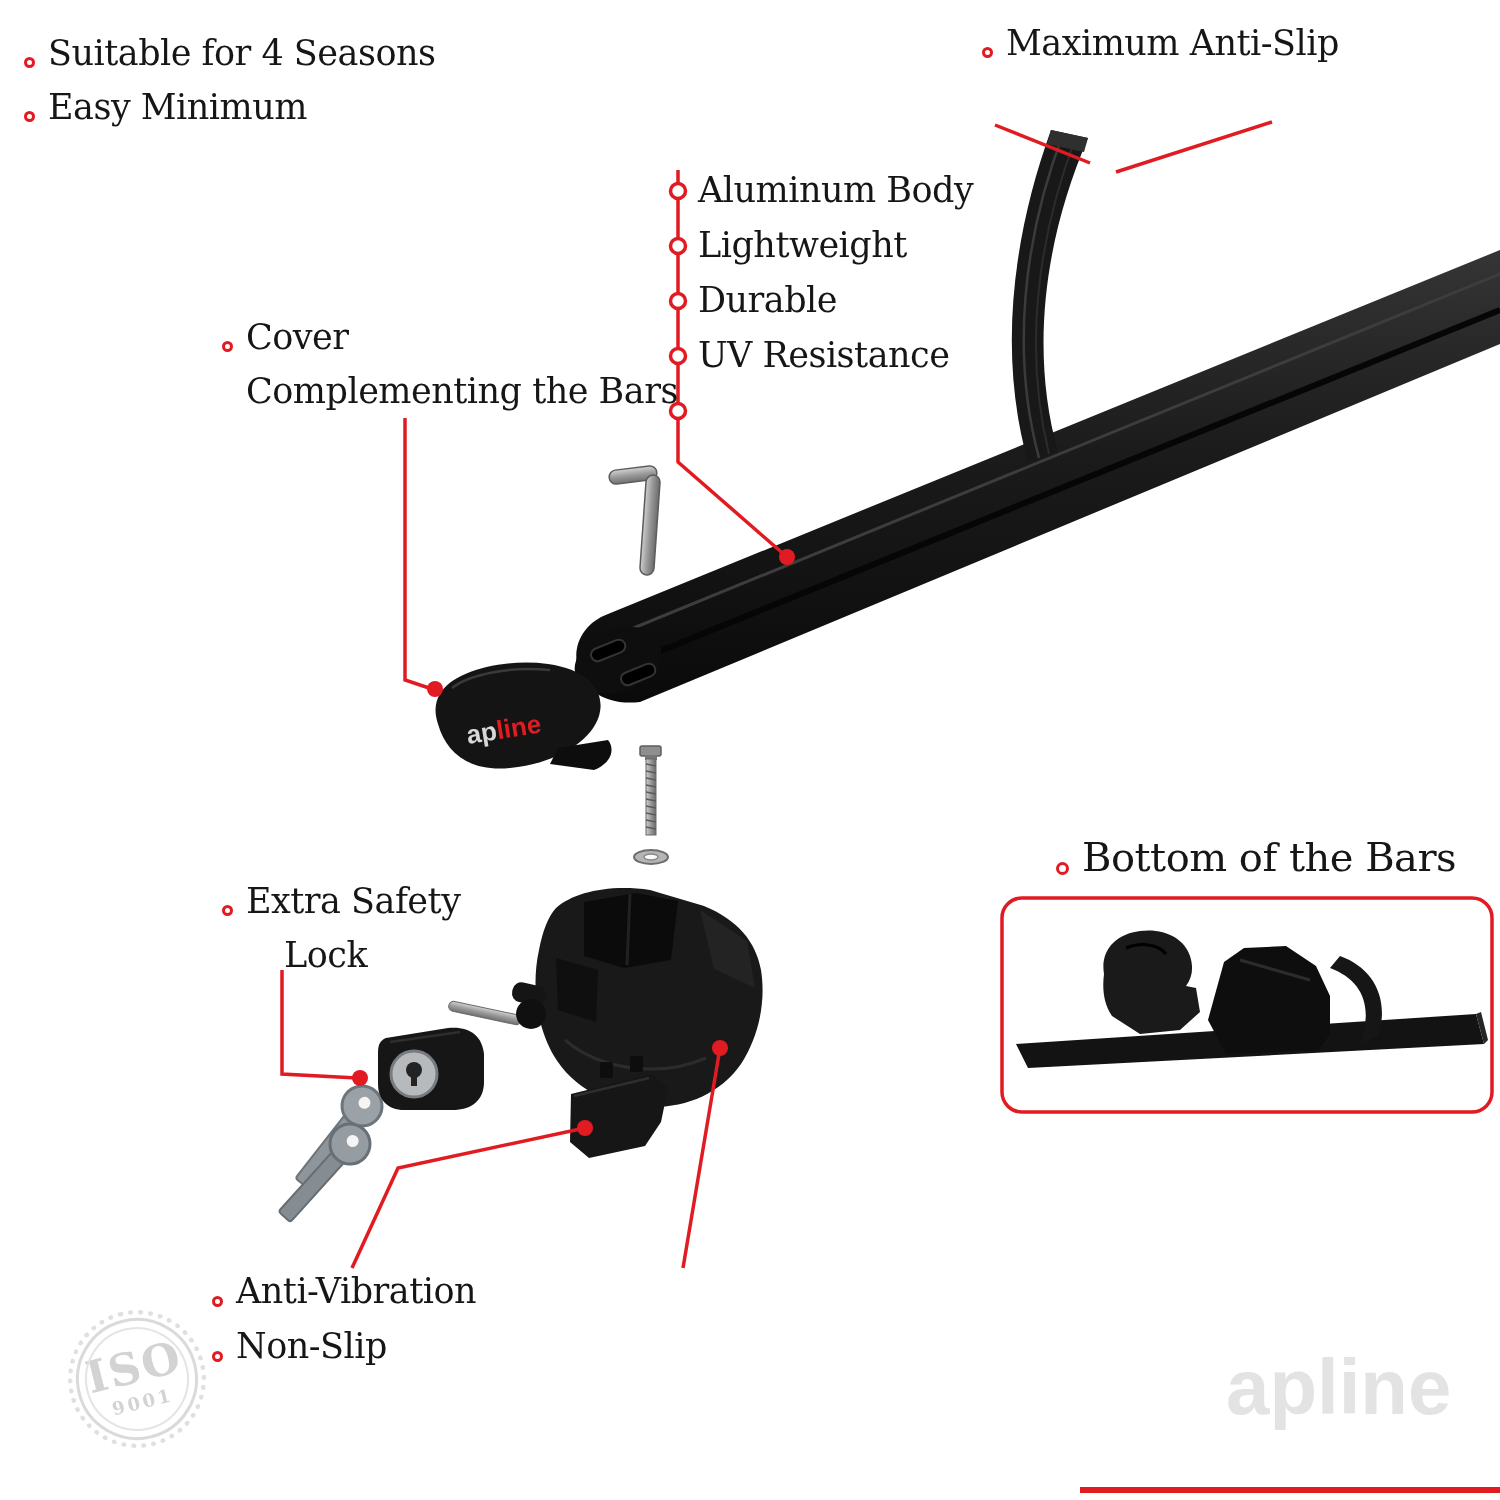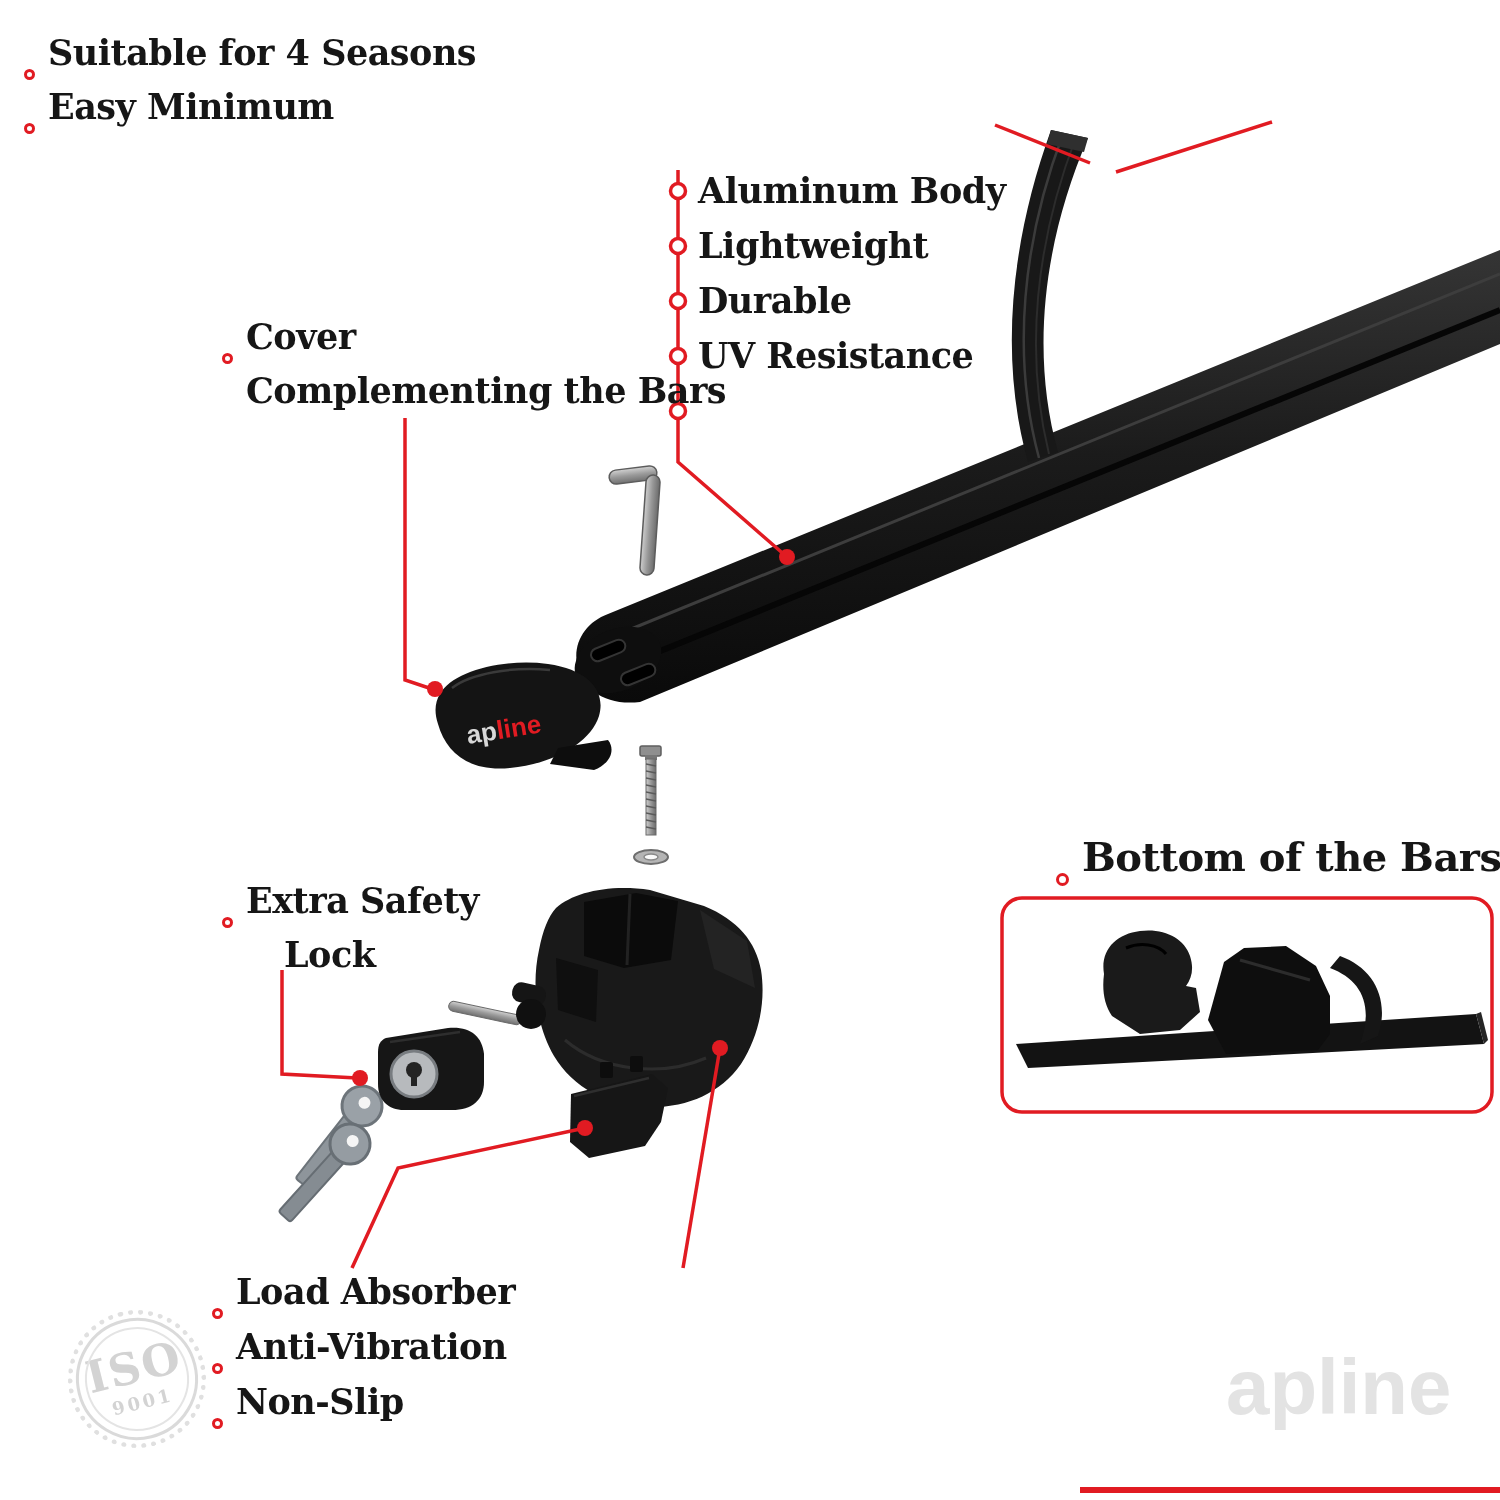--- a/index.html
+++ b/index.html
@@ -3,21 +3,21 @@
 <meta charset="utf-8">
 <style>
   :root{ --red:#e11b22; --ink:#161616; }
   *{margin:0;padding:0;box-sizing:border-box}
   html,body{background:#fff}
   body{width:1500px;height:1500px;font-family:"DejaVu Serif",serif;color:var(--ink)}
   .stage{position:relative;width:1500px;height:1500px;background:#fff;overflow:hidden}
   .art{position:absolute;left:0;top:0;width:1500px;height:1500px}
 
   .label-block{position:absolute}
-  .frow{display:flex;align-items:flex-end;font-weight:700;font-size:35px;line-height:54px;white-space:nowrap;letter-spacing:-0.5px}
+  .frow{display:flex;align-items:center;font-weight:400;font-size:35px;line-height:54px;white-space:nowrap;letter-spacing:-0.5px}
   .bullet{flex:none;width:11px;height:11px;border:3.5px solid var(--red);border-radius:50%;margin:19px 13px 0 0}
   .bullet.big{width:13px;height:13px;margin-top:22px}
   .indent{padding-left:24px}
   .indent-lock{padding-left:62px}
 
   .tl{left:24px;top:26px}
   .tr{left:982px;top:16px}
   .bar-features{left:698px;top:163px}
   .bar-features .frow{line-height:55px}
   .cover-label{left:222px;top:310px}
@@ -200,20 +200,24 @@
       <span class="bullet"></span>
       <span>Suitable for 4 Seasons</span>
     </div>
     <div class="frow">
       <span class="bullet"></span>
       <span>Easy Minimum</span>
     </div>
   </div>
 
   <div class="label-block tr">
+    <div class="frow">
+      <span class="bullet"></span>
+      <span>Maximum Anti-Slip</span>
+    </div>
   </div>
 
   <div class="label-block bar-features">
     <div class="frow">
         <span>Aluminum Body</span>
       </div>
     <div class="frow">
         <span>Lightweight</span>
       </div>
     <div class="frow">
@@ -245,24 +249,20 @@
   </div>
 
   <div class="label-block bob-label">
     <div class="frow">
       <span class="bullet big"></span>
       <span>Bottom of the Bars</span>
     </div>
   </div>
 
   <div class="label-block bl-features">
-    <div class="frow">
-      <span class="bullet"></span>
-      <span>Load Absorber</span>
-    </div>
     <div class="frow">
       <span class="bullet"></span>
       <span>Anti-Vibration</span>
     </div>
     <div class="frow">
       <span class="bullet"></span>
       <span>Non-Slip</span>
     </div>
   </div>
 

